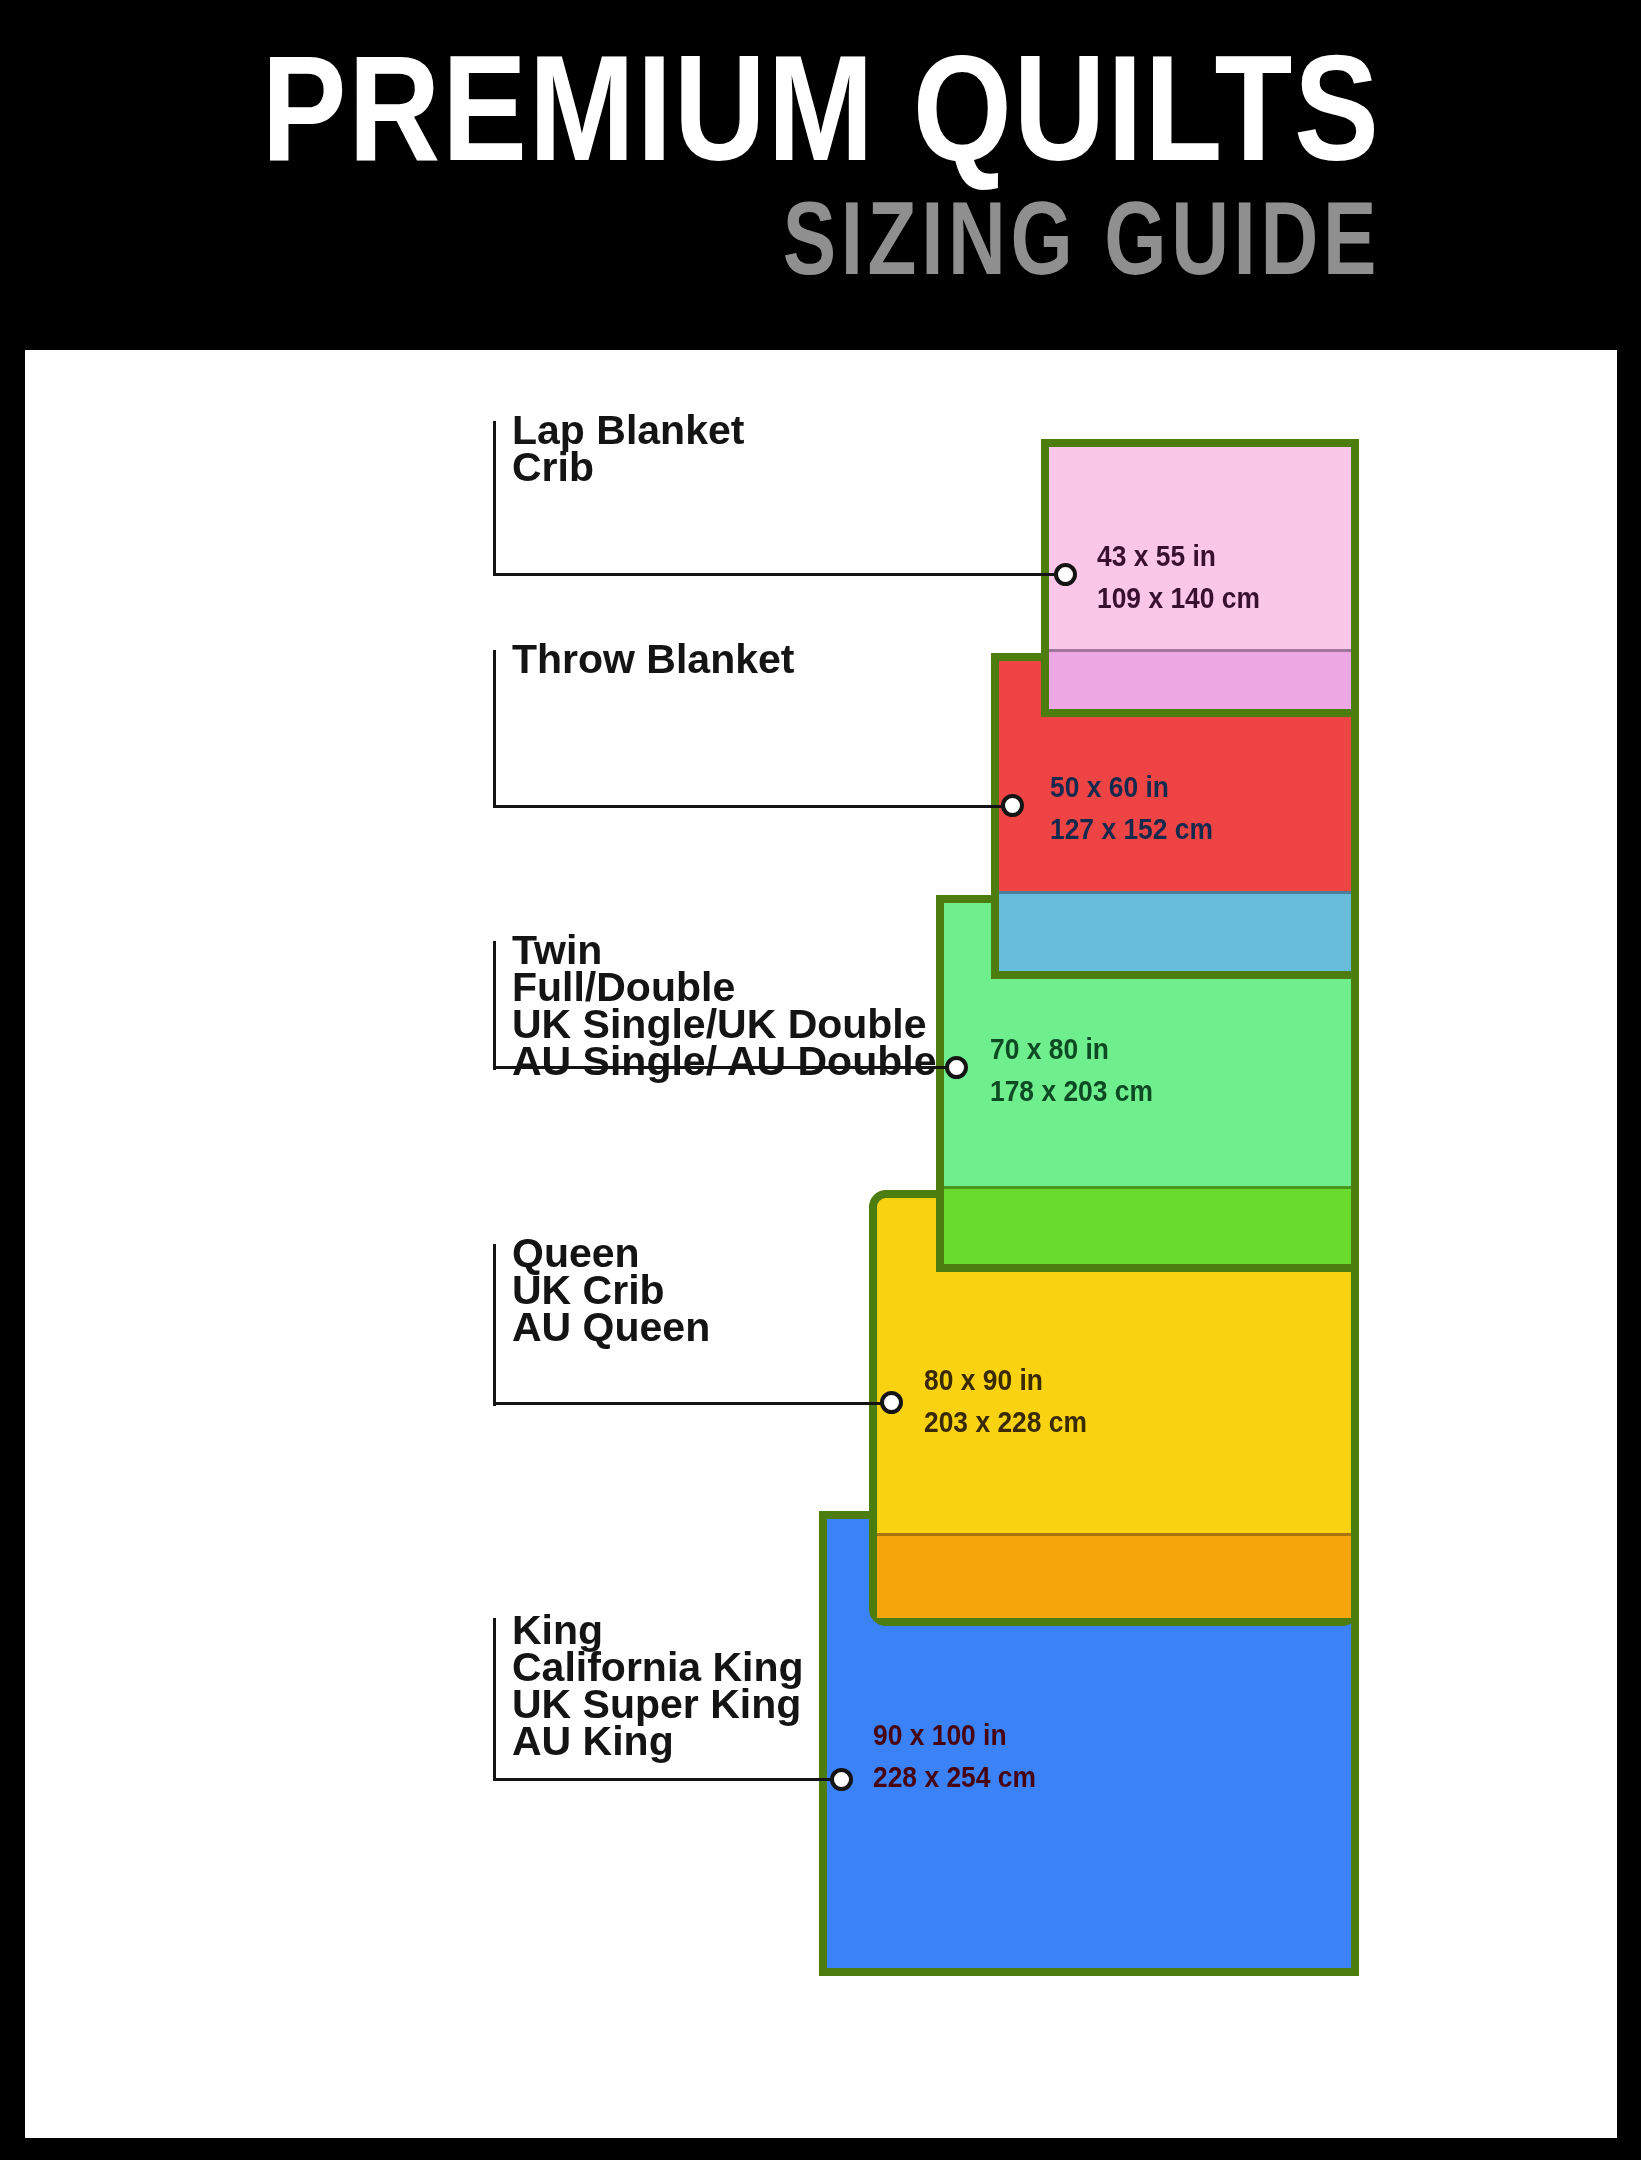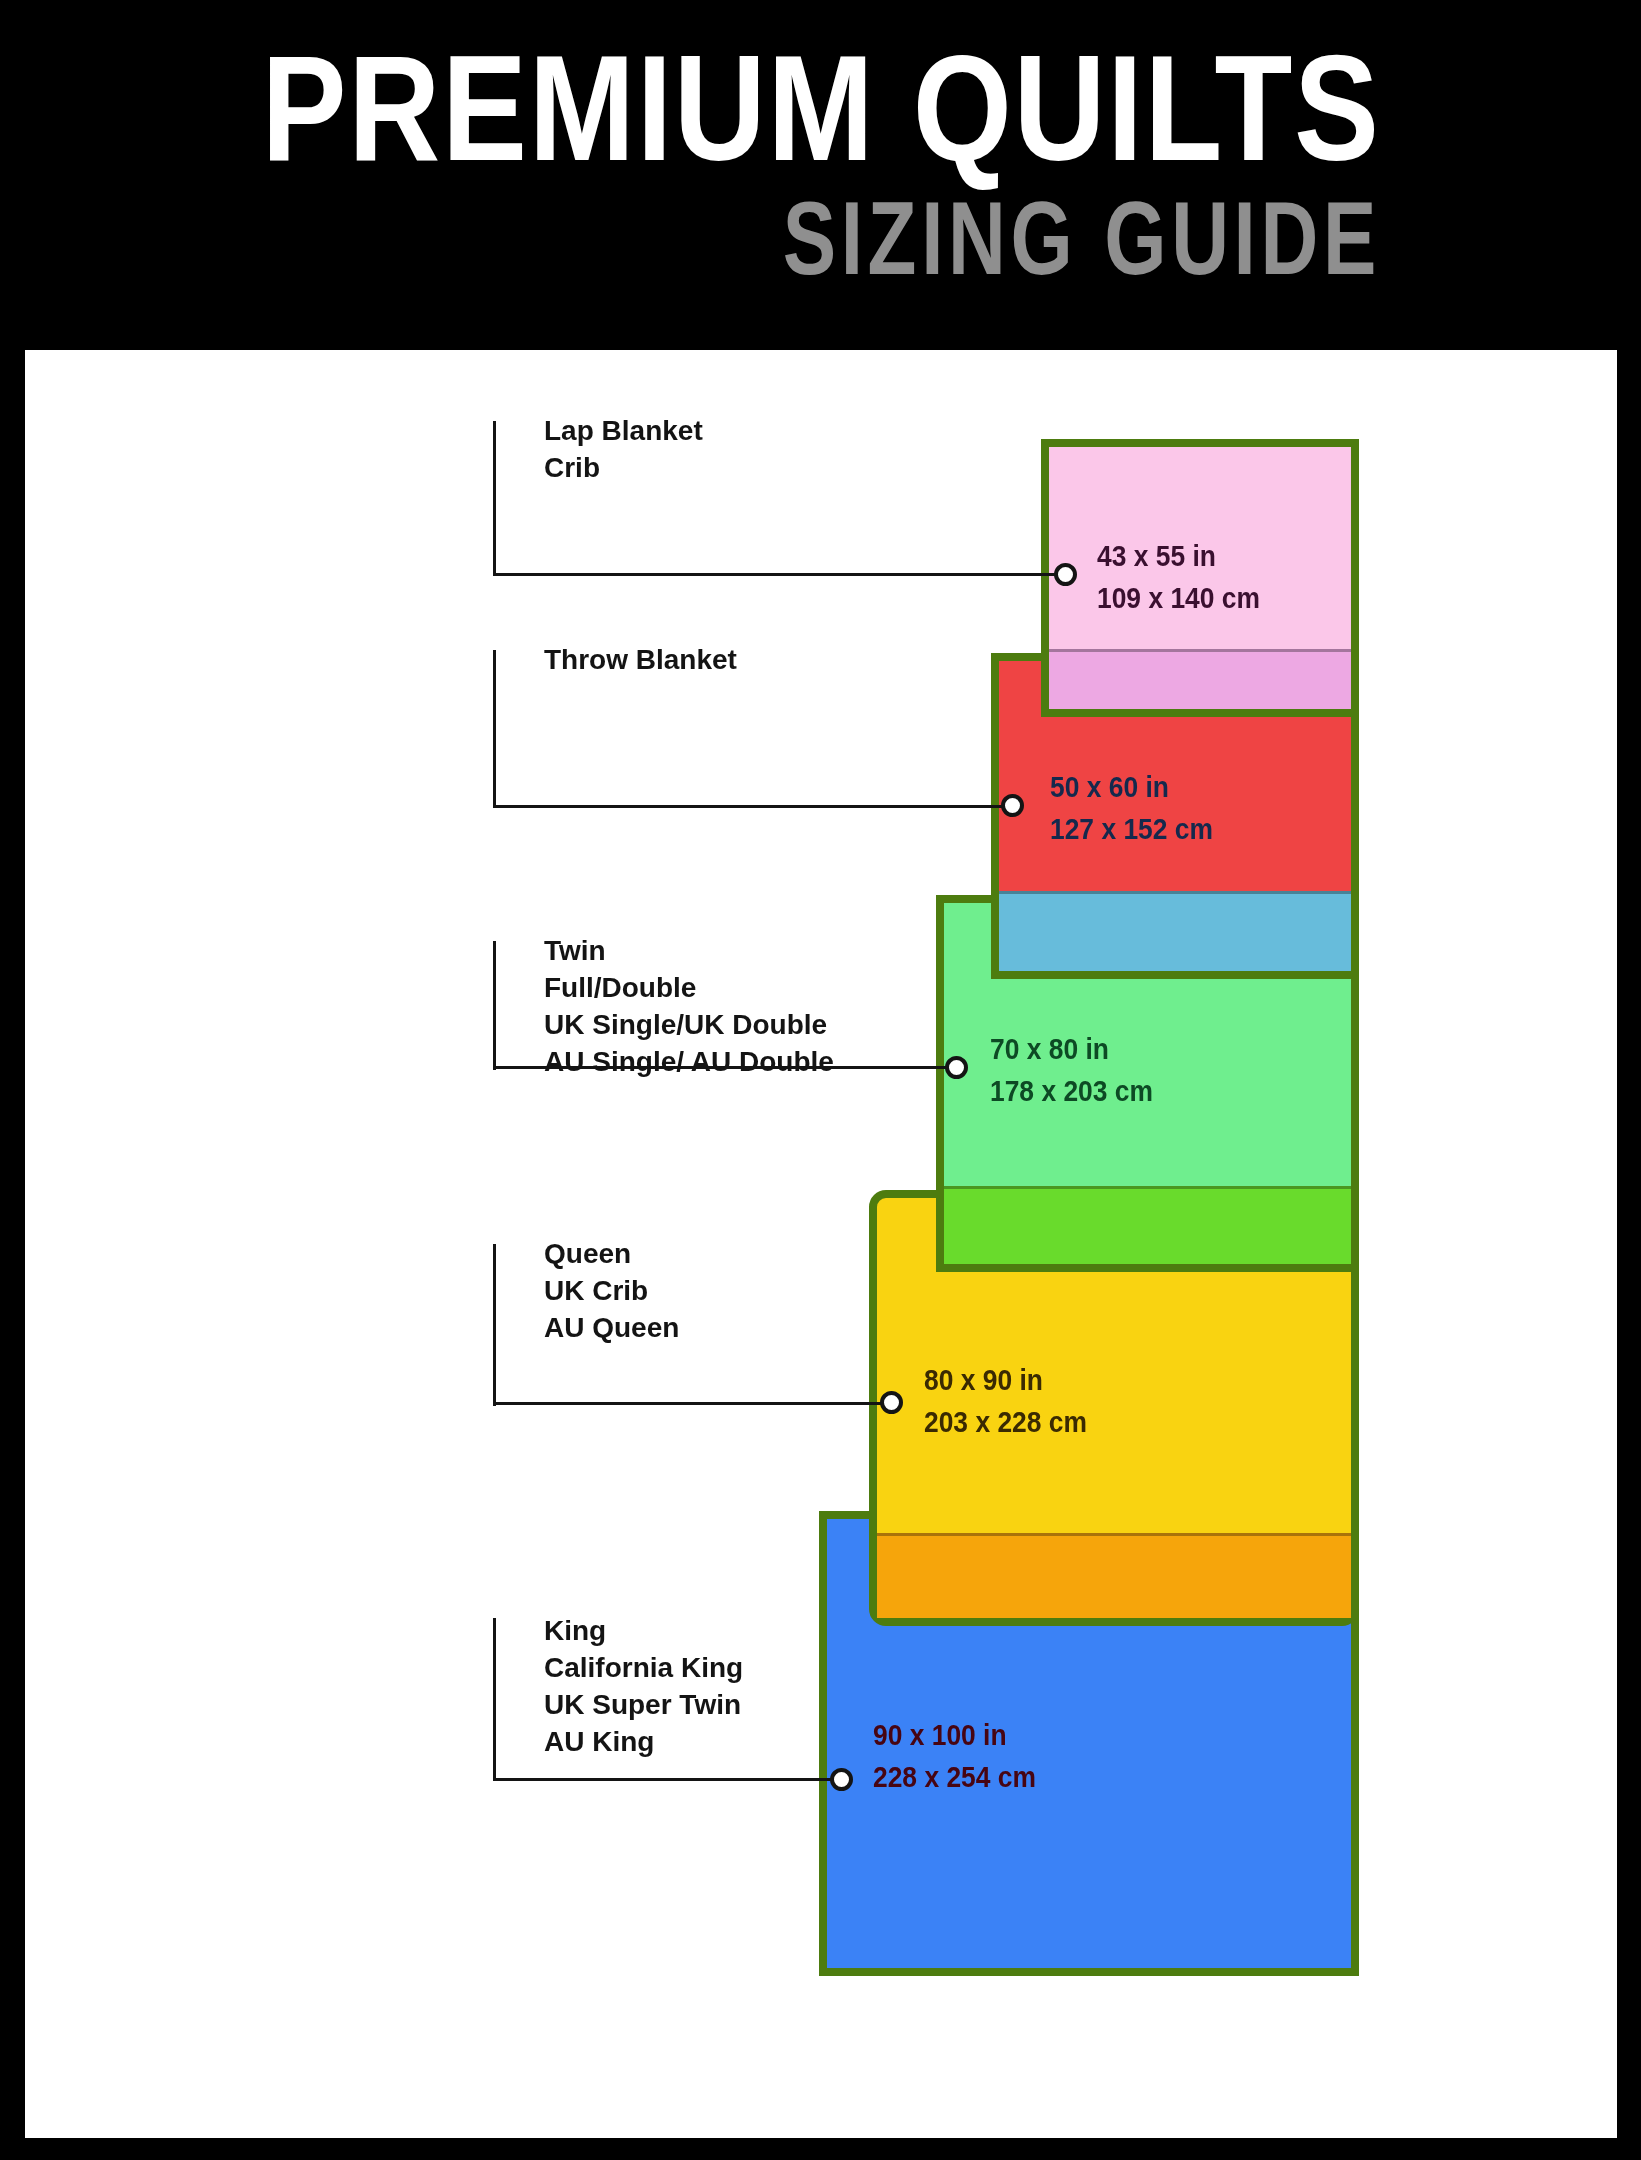--- a/index.html
+++ b/index.html
@@ -32,25 +32,24 @@
     top: 186px; right: 260px;
     font-size: 104px; font-weight: 700;
     line-height: 1; letter-spacing: 6px;
     white-space: nowrap;
     transform: scaleX(0.77);
     transform-origin: right top;
   }
   
   .cat {
     position: absolute;
-    font-size: 28px; font-weight: 700;
+    font-size: 41px; font-weight: 700;
     line-height: 37px; color: #141414;
     white-space: nowrap;
     z-index: 10;
-    margin-left: 32px;
   }
   .tick {
     position: absolute;
     width: 3px; background: #141414;
     z-index: 10;
   }
   .hline {
     position: absolute;
     height: 3px; background: #141414;
     z-index: 10;
@@ -163,21 +162,21 @@
         <div>203 x 228 cm</div>
       </div>
     </div>
     <div class="marker" style="left:880px; top:1391px"></div>
   </section>
 
   <section>
     <div class="cat" style="left:512px; top:1612px">
       <div>King</div>
       <div>California King</div>
-      <div>UK Super Twin</div>
+      <div>UK Super King</div>
       <div>AU King</div>
     </div>
     <div class="tick" style="left:493px; top:1618px; height:163px"></div>
     <div class="hline" style="left:493px; top:1778px; width:342px"></div>
     <div class="rect" style="left: 819px; top: 1511px; width: 540px; height: 465px; z-index: 1; background-color: #3b82f6;">
       <div class="dims" style="left: 46px; top: 195px; color: rgb(71, 5, 18);">
         <div>90 x 100 in</div>
         <div>228 x 254 cm</div>
       </div>
     </div>

